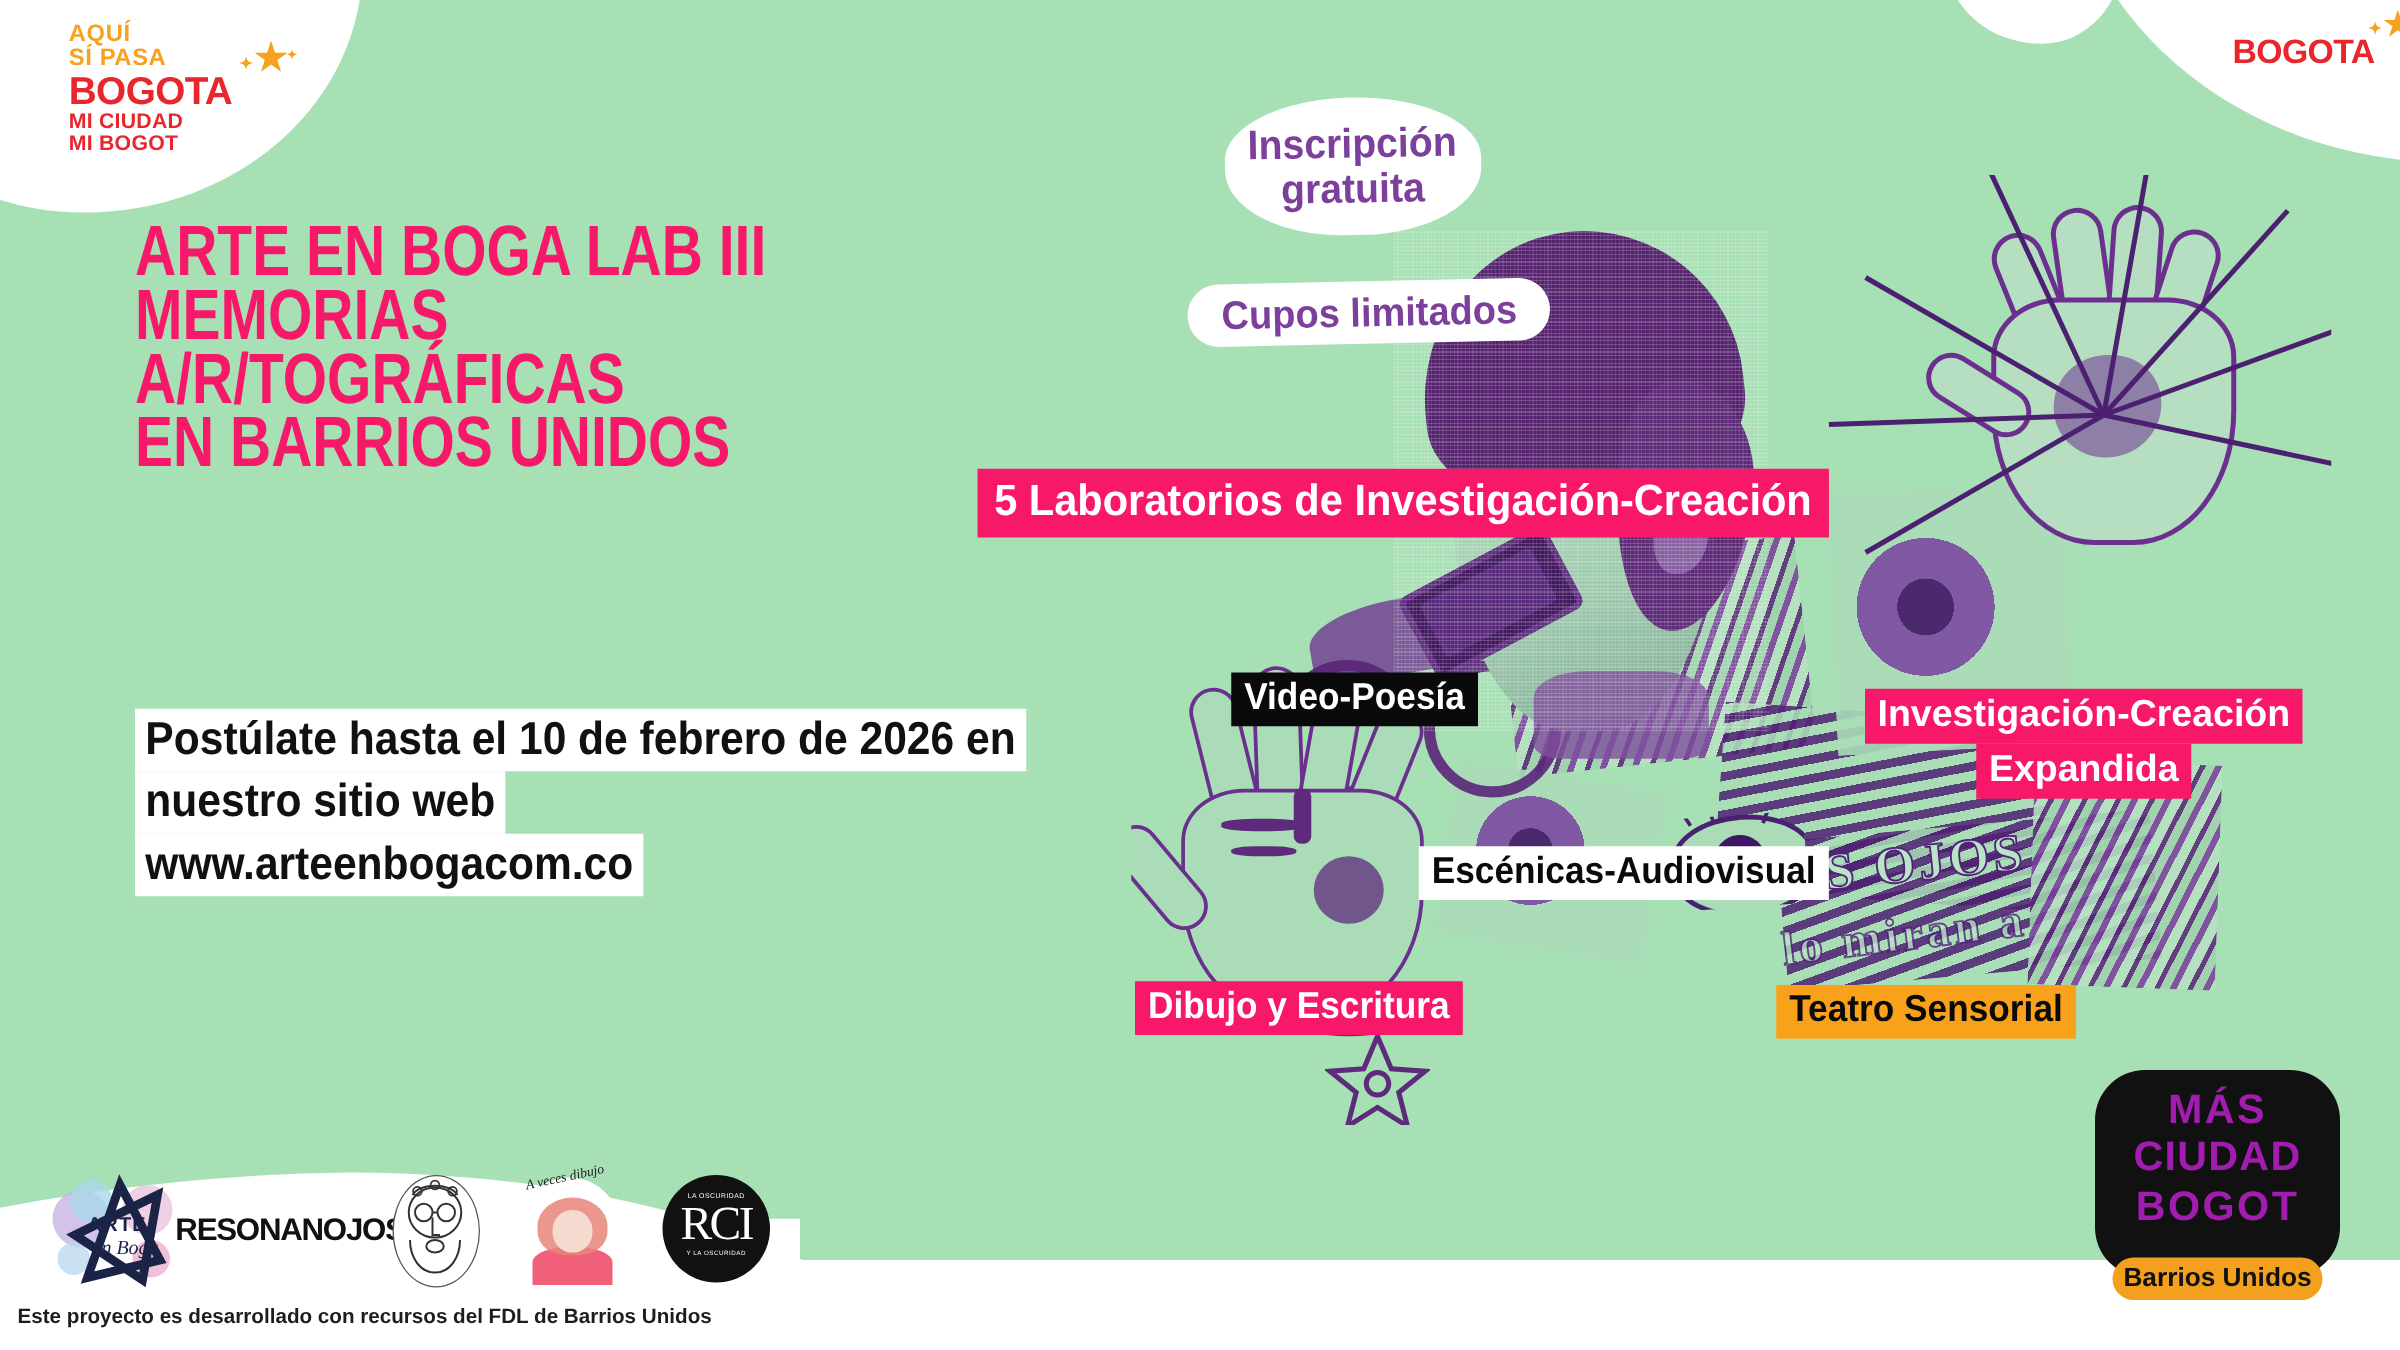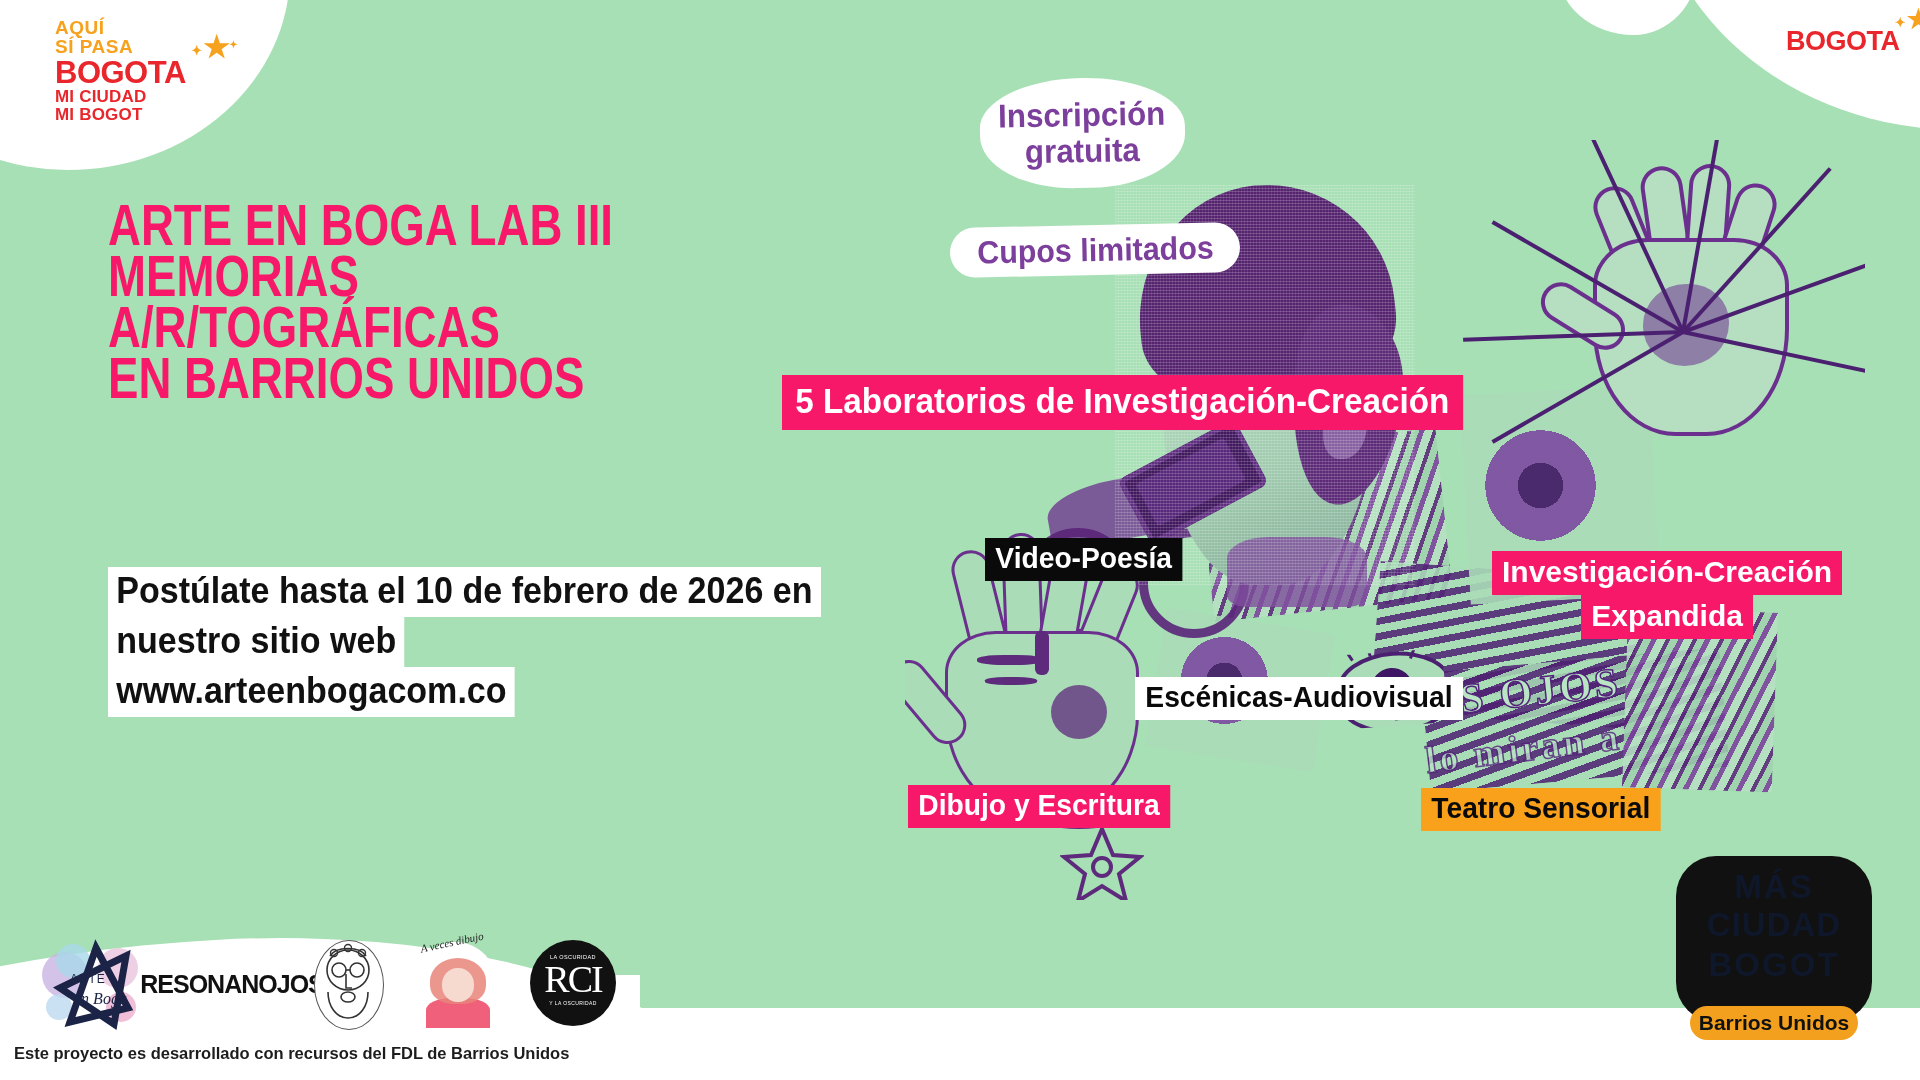--- a/index.html
+++ b/index.html
@@ -63,21 +63,21 @@
   .bog-star .s2{font-size:13px;position:absolute;left:-12px;top:4px;}
   .bog-star .s3{font-size:10px;position:absolute;left:26px;top:-2px;}
 
   
   .logo-bog-tr{position:absolute;left:1786px;top:26px;z-index:9;}
   .logo-bog-tr .bog-word{font-size:27px;line-height:26px;}
   .logo-bog-tr .bog-star{right:-30px;top:-24px;font-size:26px;}
 
   
   .title-block{
-    position:absolute;left:108px;top:176px;z-index:8;width:640px;margin-top:24px;
+    position:absolute;left:108px;top:176px;z-index:8;width:640px;
   }
   .title-line{
     color:#f7186a;
     font-family:"Liberation Sans Narrow","Liberation Sans",sans-serif;
     font-weight:bold;
     font-size:57px;
     line-height:51px;
     letter-spacing:0px;
     transform:scaleX(.80);
     transform-origin:left center;
@@ -334,21 +334,21 @@
   .logos{
     position:absolute;left:40px;top:938px;z-index:12;
     display:flex;align-items:center;gap:22px;height:92px;
   }
   .lg{position:relative;height:92px;display:flex;align-items:center;justify-content:center;}
 
   .lg-aeb{width:118px;}
   .lg-aeb .sp{position:absolute;border-radius:50%;}
   .lg-aeb .txt1{
     position:absolute;left:30px;top:34px;color:#1b2447;
-    font-family:"Liberation Sans",sans-serif;font-weight:normal;font-size:12px;
+    font-family:"Liberation Sans",sans-serif;font-weight:bold;font-size:16px;
     letter-spacing:1px;
   }
   .lg-aeb .txt2{
     position:absolute;left:34px;top:52px;color:#1b2447;
     font-family:"Liberation Serif",serif;font-style:italic;font-size:16px;
   }
 
   .lg-res{width:104px;color:#111;}
   .lg-res div{
     font-family:"Liberation Sans",sans-serif;font-weight:bold;
@@ -415,21 +415,21 @@
   
   .mcl{
     position:absolute;left:1676px;top:856px;width:196px;height:196px;
     z-index:14;
   }
   .mcl .sq{
     position:absolute;left:0;top:0;width:196px;height:166px;
     background:#111111;border-radius:40px 40px 40px 40px;
   }
   .mcl .l1,.mcl .l2,.mcl .l3{
-    position:absolute;width:196px;text-align:center;color:#0f172a;
+    position:absolute;width:196px;text-align:center;color:#a21caf;
     font-family:"Liberation Sans Narrow","Liberation Sans",sans-serif;
     font-weight:bold;letter-spacing:2px;
   }
   .mcl .l1{top:14px;font-size:33px;line-height:34px;}
   .mcl .l2{top:52px;font-size:33px;line-height:34px;letter-spacing:1px;}
   .mcl .l3{top:92px;font-size:33px;line-height:34px;letter-spacing:2px;}
   .mcl .strip{
     position:absolute;left:14px;top:150px;width:168px;height:34px;
     background:#f2a01e;border-radius:17px;
     display:flex;align-items:center;justify-content:center;

